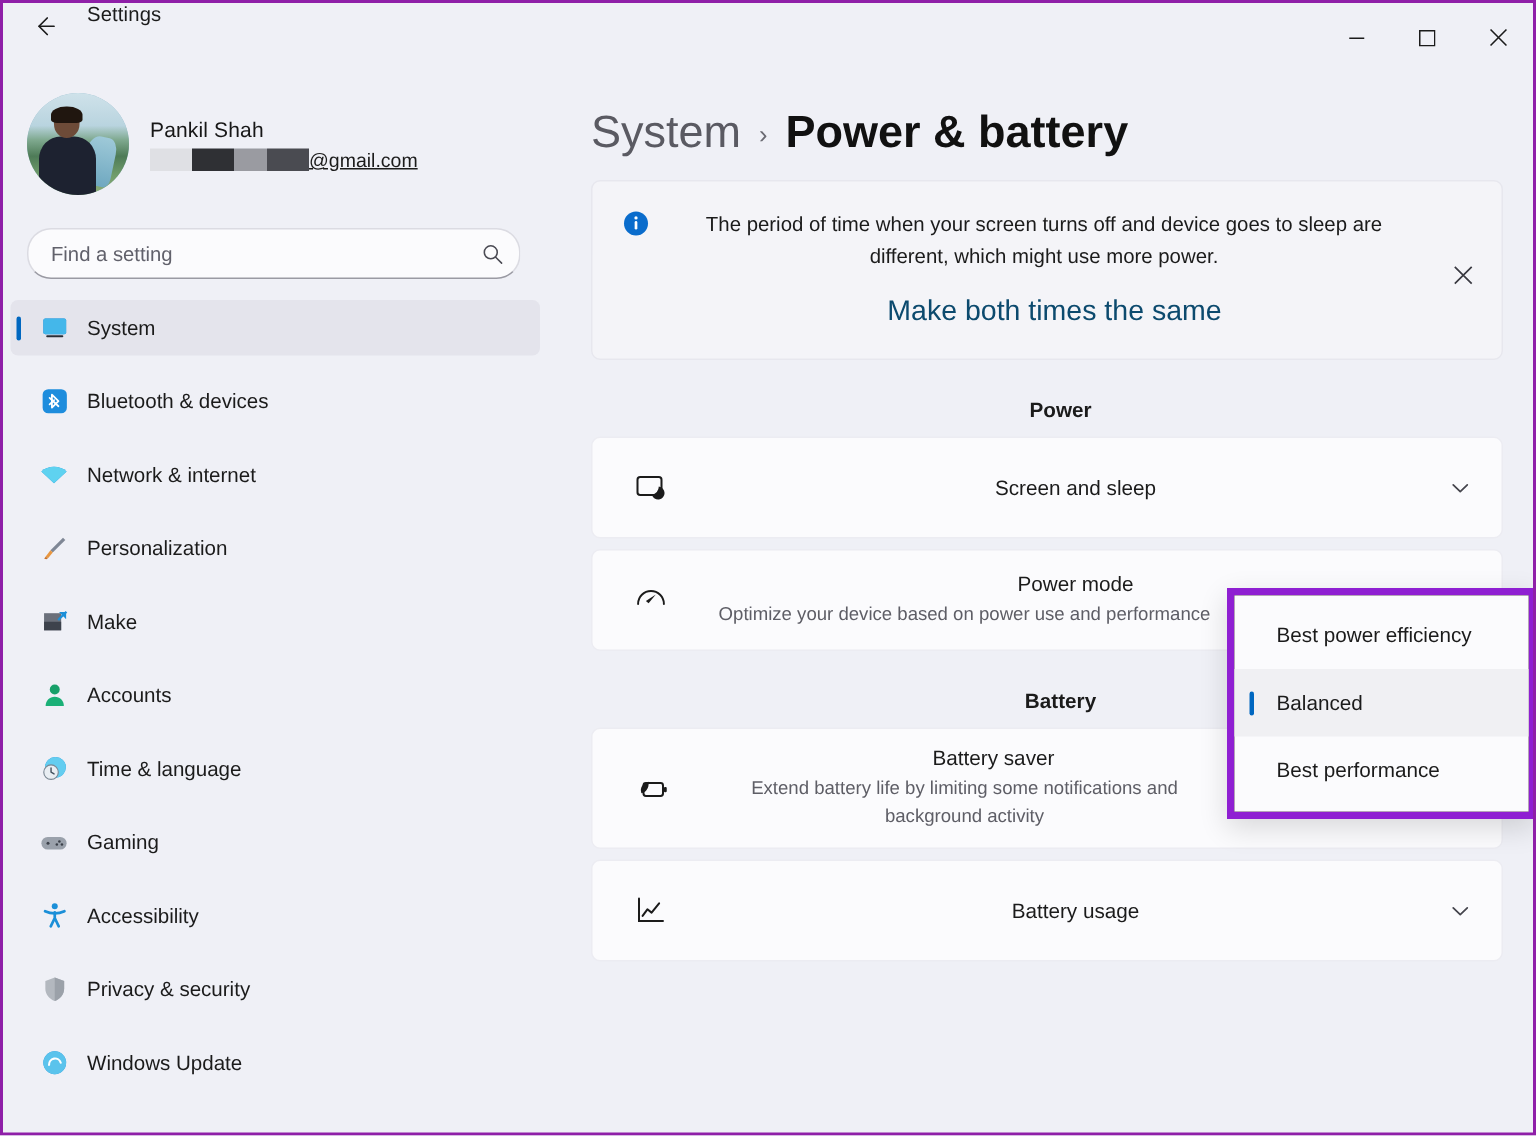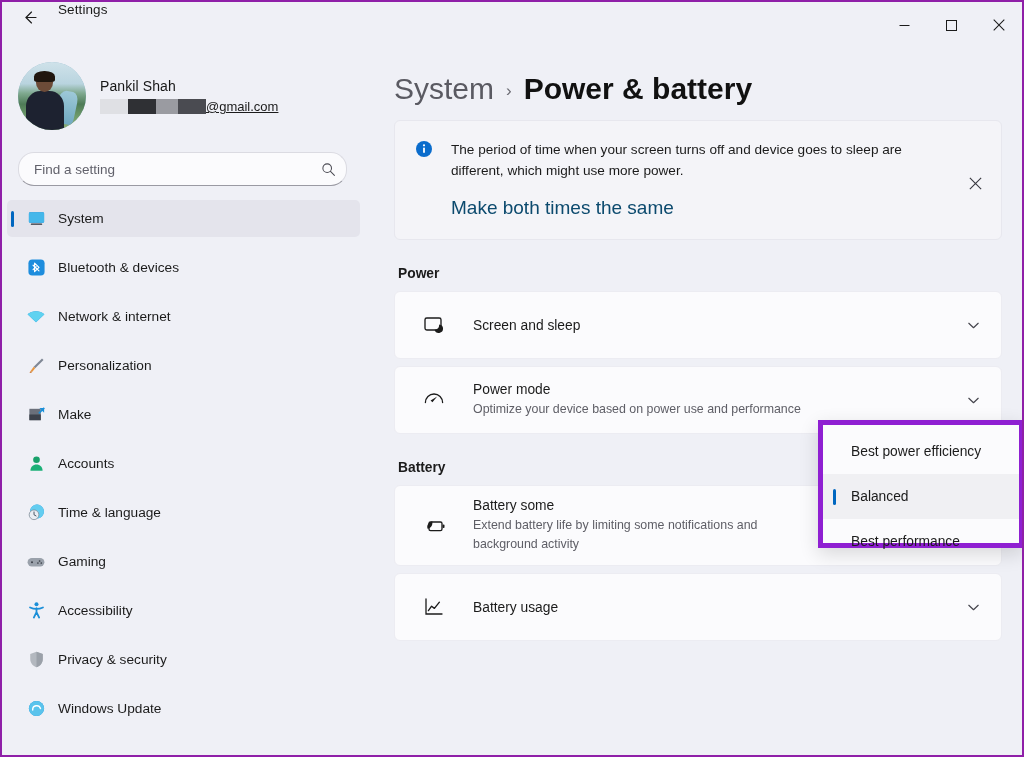--- a/index.html
+++ b/index.html
@@ -205,20 +205,21 @@
     margin: 0 12px;
     position: relative;
     top: -3px;
   }
   .crumb-current { color: #111; font-weight: 600; }
 
   .scroll-area {
     position: absolute;
     top: 68px; left: 0; right: 0; bottom: 0;
     padding: 0 6px 0 18px;
+    text-align: center;
   }
 
   .infobar {
     position: relative;
     margin-top: 4px;
     width: 608px;
     background: #f4f4f8;
     border: 1px solid #e7e7ee;
     border-radius: 6px;
     padding: 18px 46px 20px 22px;
@@ -303,27 +304,26 @@
     align-items: center;
     justify-content: center;
   }
 
   
   .dropdown-highlight {
     position: absolute;
     left: 816px;
     top: 390px;
     width: 206px;
-    height: 128px;
+    height: 154px;
     box-sizing: border-box;
     border: 5px solid #8f1fd2;
     background: #4d7c0f;
     z-index: 40;
     box-shadow: 0 6px 18px rgba(0,0,0,.14);
-    margin-top: 28px;
   }
   .dropdown-list {
     position: absolute;
     inset: 0;
     background: #fbfbfd;
     padding: 4px 0;
     box-sizing: border-box;
   }
   .dd-item {
     position: relative;
@@ -630,21 +630,21 @@
 
       <div class="card">
         <span class="card-icon">
           <svg width="26" height="26" viewBox="0 0 26 26" fill="none">
             <rect x="8" y="9" width="13" height="8.6" rx="1.6" stroke="#1b1b1b" stroke-width="1.35"></rect>
             <rect x="21.6" y="11.6" width="1.9" height="3.5" rx=".8" fill="#1b1b1b"></rect>
             <path d="M11.4 8.2C7.2 9.4 5.4 12.4 6.6 15.8C9.6 15.2 11.8 12.6 11.4 8.2Z" fill="#1b1b1b"></path>
           </svg>
         </span>
         <div class="card-body">
-          <div class="card-title">Battery some</div>
+          <div class="card-title">Battery saver</div>
           <div class="card-desc">Extend battery life by limiting some notifications and background activity</div>
         </div>
         <span class="card-value">Turns on at 20%</span>
         <span class="chev">
           <svg width="15" height="15" viewBox="0 0 16 16" fill="none">
             <path d="M3 5.6L8 10.4L13 5.6" stroke="#45454d" stroke-width="1.25" stroke-linecap="round" stroke-linejoin="round"></path>
           </svg>
         </span>
       </div>
 

